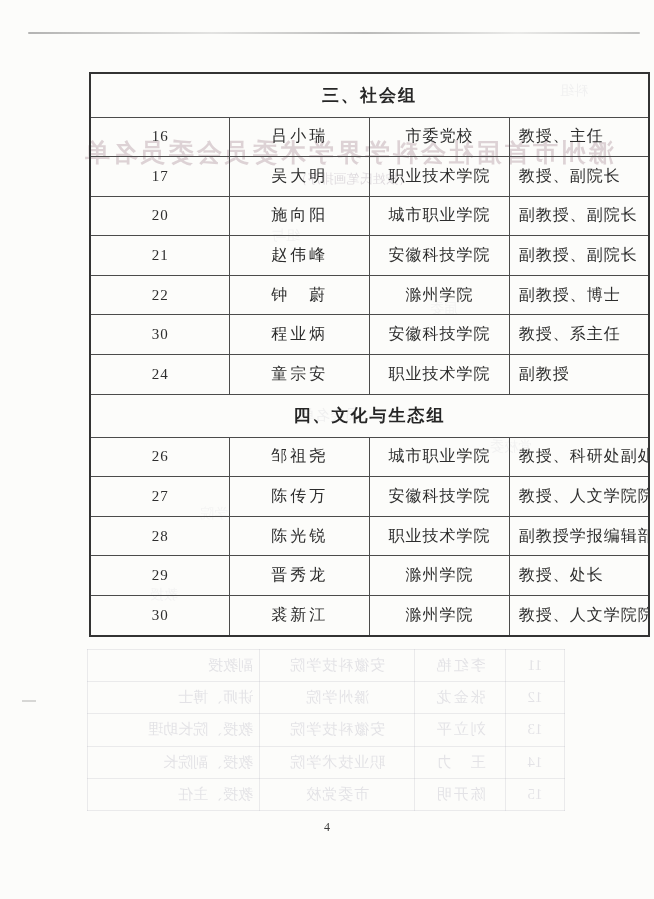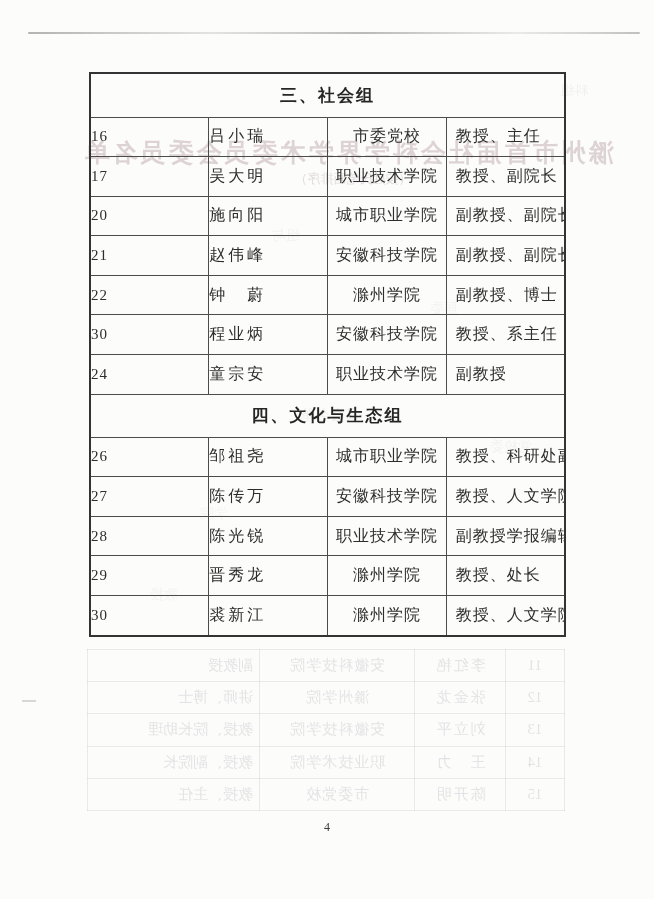--- a/index.html
+++ b/index.html
@@ -52,37 +52,37 @@
   table.bleed-table td.borg{text-align:center;letter-spacing:1px;}
   table.bleed-table td.bname{text-align:center;letter-spacing:2px;}
   .bleed-artifact{
     position:absolute;transform:scaleX(-1);color:#8f8fa0;white-space:nowrap;
     pointer-events:none;filter:blur(.5px);
   }
 
   
   table.roster{
     position:absolute;left:89px;top:72px;
-    width:477px;height:565px;
+    width:561px;height:565px;
     border-collapse:collapse;table-layout:fixed;
     background:transparent;
     padding-left:35px;
   }
   table.roster td{
     border:1px solid #4b4b4b;
     vertical-align:middle;
     font-size:16px;color:#2d2d2d;
     padding:0;white-space:nowrap;overflow:hidden;
   }
   table.roster{border:2px solid #333;}
   table.roster td.sec{
     text-align:center;font-weight:bold;font-size:17px;letter-spacing:2px;color:#262626;
   }
-  table.roster td.no{text-align:left;font-size:15px;letter-spacing:1px;}
-  table.roster td.name{text-align:left;letter-spacing:3px;}
+  table.roster td.no{text-align:center;font-size:15px;letter-spacing:1px;}
+  table.roster td.name{text-align:center;letter-spacing:3px;}
   table.roster td.org{text-align:center;letter-spacing:1px;}
   table.roster td.title{text-align:left;padding-left:9px;letter-spacing:1px;}
 
   .page-number{
     position:absolute;left:0;top:820px;width:654px;
     text-align:center;font-size:12px;color:#3a3a3a;
   }
 </style>
 </head>
 <body>

